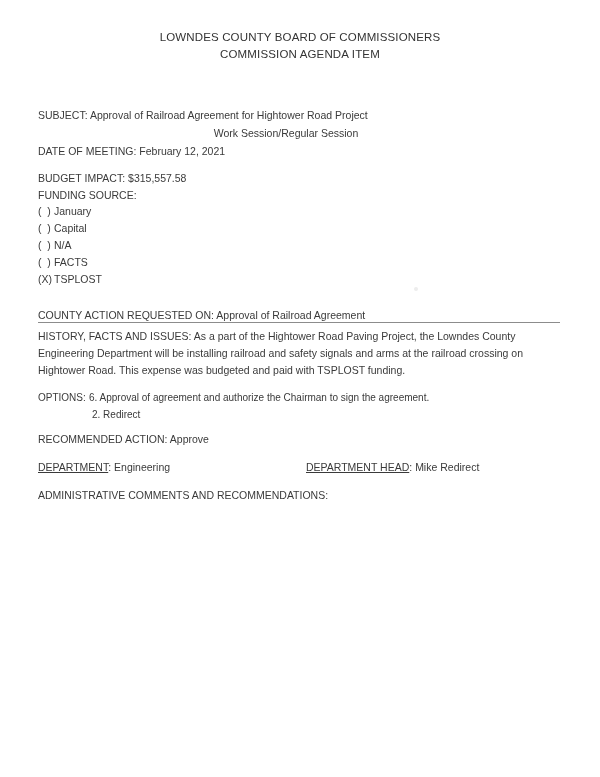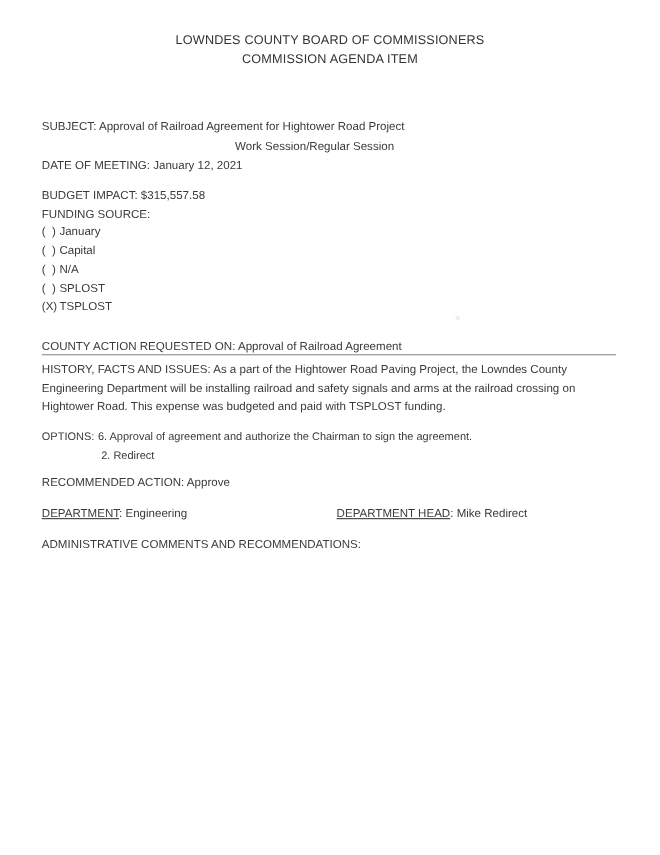--- a/index.html
+++ b/index.html
@@ -126,42 +126,42 @@
 
   <div class="doc-header">
     <div class="line1">LOWNDES COUNTY BOARD OF COMMISSIONERS</div>
     <div class="line2">COMMISSION AGENDA ITEM</div>
   </div>
 
   <div class="body-block subject-row txt">SUBJECT: Approval of Railroad Agreement for Hightower Road Project</div>
 
   <div class="body-block session-row txt">Work Session/Regular Session</div>
 
-  <div class="body-block date-row txt">DATE OF MEETING: January 12, 2021</div>
+  <div class="body-block date-row txt">DATE OF MEETING: February 12, 2021</div>
 
   <div class="body-block budget-row txt">BUDGET IMPACT: $315,557.58</div>
 
   <div class="body-block funding-label-row txt">FUNDING SOURCE:</div>
 
   <div class="body-block funding-list">
     <div class="funding-item">
       <span class="fbox">(  )</span>
       <span class="flabel">January</span>
     </div>
     <div class="funding-item">
       <span class="fbox">(  )</span>
       <span class="flabel">Capital</span>
     </div>
     <div class="funding-item">
       <span class="fbox">(  )</span>
       <span class="flabel">N/A</span>
     </div>
     <div class="funding-item">
       <span class="fbox">(  )</span>
-      <span class="flabel">SPLOST</span>
+      <span class="flabel">FACTS</span>
     </div>
     <div class="funding-item">
       <span class="fbox">(X)</span>
       <span class="flabel">TSPLOST</span>
     </div>
   </div>
 
   <div class="speck"></div>
 
   <div class="body-block county-action-row txt">COUNTY ACTION REQUESTED ON: Approval of Railroad Agreement</div>

